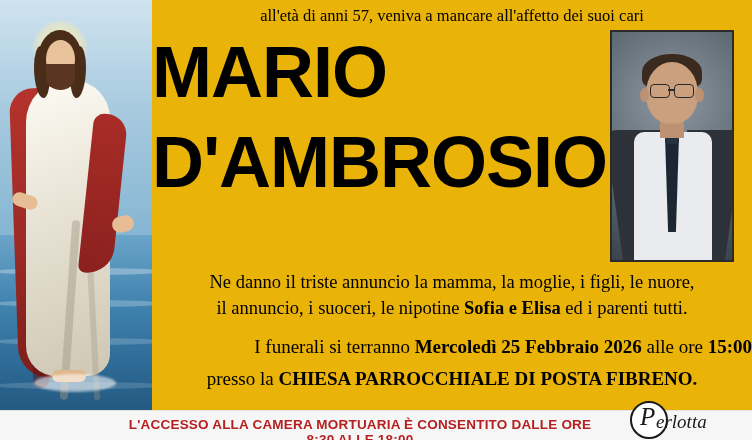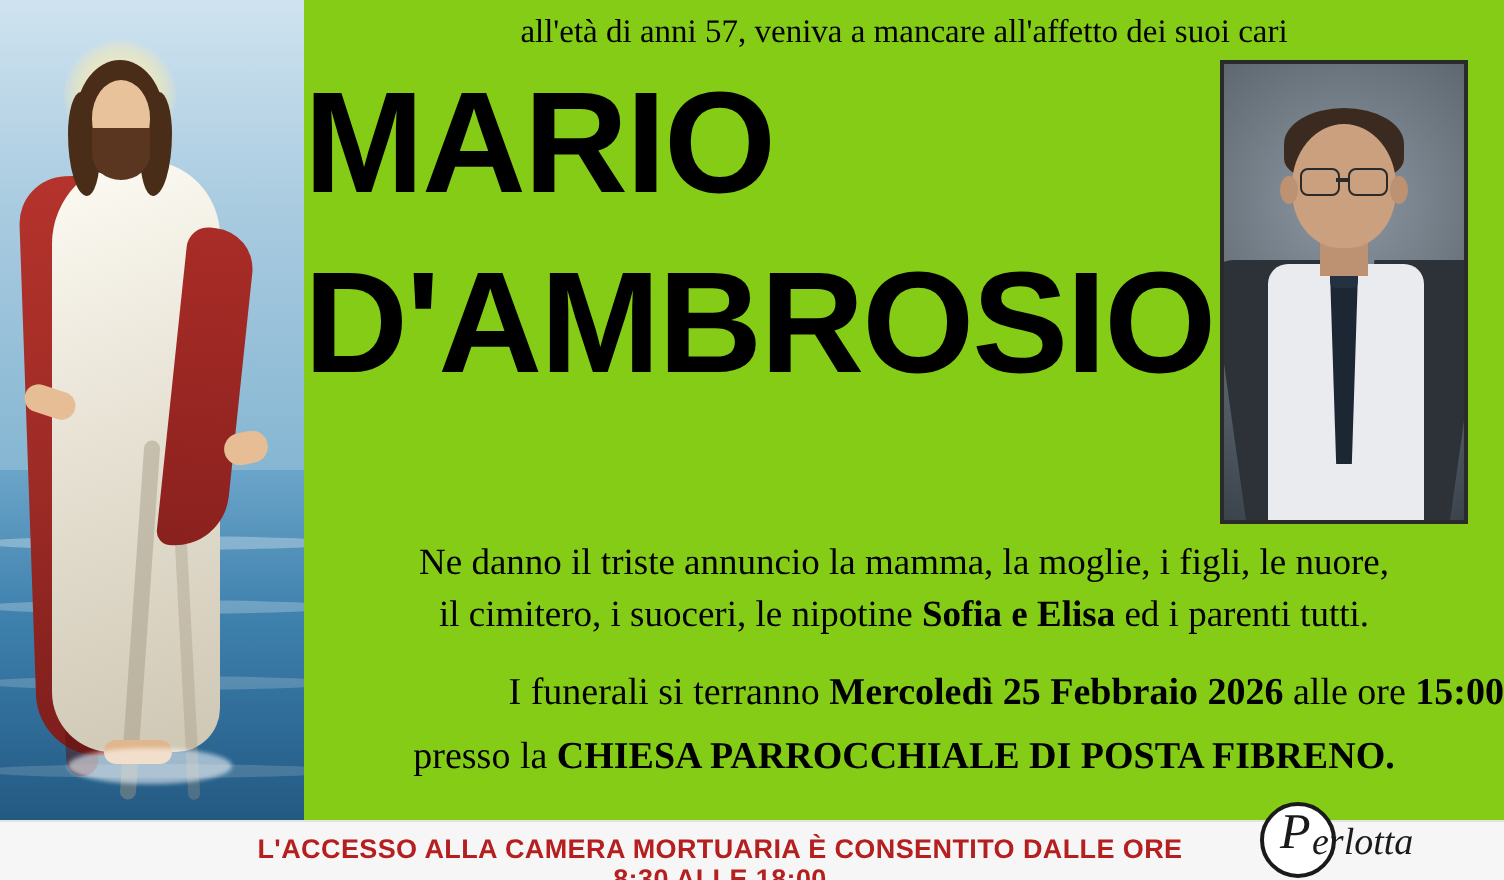--- a/index.html
+++ b/index.html
@@ -10,21 +10,21 @@
     width: 752px;
     height: 440px;
     background: #ffffff;
     font-family: "Liberation Serif", serif;
     overflow: hidden;
   }
   .poster {
     position: relative;
     width: 752px;
     height: 440px;
-    background: #84cc16;
+    background: #eab308;
     overflow: hidden;
   }
 
   
   .left-art {
     position: absolute;
     left: 0;
     top: 0;
     width: 152px;
     height: 440px;
@@ -378,21 +378,21 @@
       <div class="p-ear-l"></div>
       <div class="p-ear-r"></div>
       <div class="p-glass-l"></div>
       <div class="p-glass-r"></div>
       <div class="p-glass-bridge"></div>
     </div>
 
     <div class="body-text l1">Ne danno il triste annuncio la mamma, la moglie, i figli, le nuore,</div>
 
     <div class="body-text l2">
-      <span>il cimitero, i suoceri, le nipotine </span><span class="b">Sofia e Elisa</span><span> ed i parenti tutti.</span>
+      <span>il annuncio, i suoceri, le nipotine </span><span class="b">Sofia e Elisa</span><span> ed i parenti tutti.</span>
     </div>
 
     <div class="body-text l3">
       <span>I funerali si terranno </span><span class="b">Mercoledì 25 Febbraio 2026</span><span> alle ore </span><span class="b">15:00</span>
     </div>
 
     <div class="body-text l4">
       <span>presso la </span><span class="b">CHIESA PARROCCHIALE DI POSTA FIBRENO.</span>
     </div>
 

